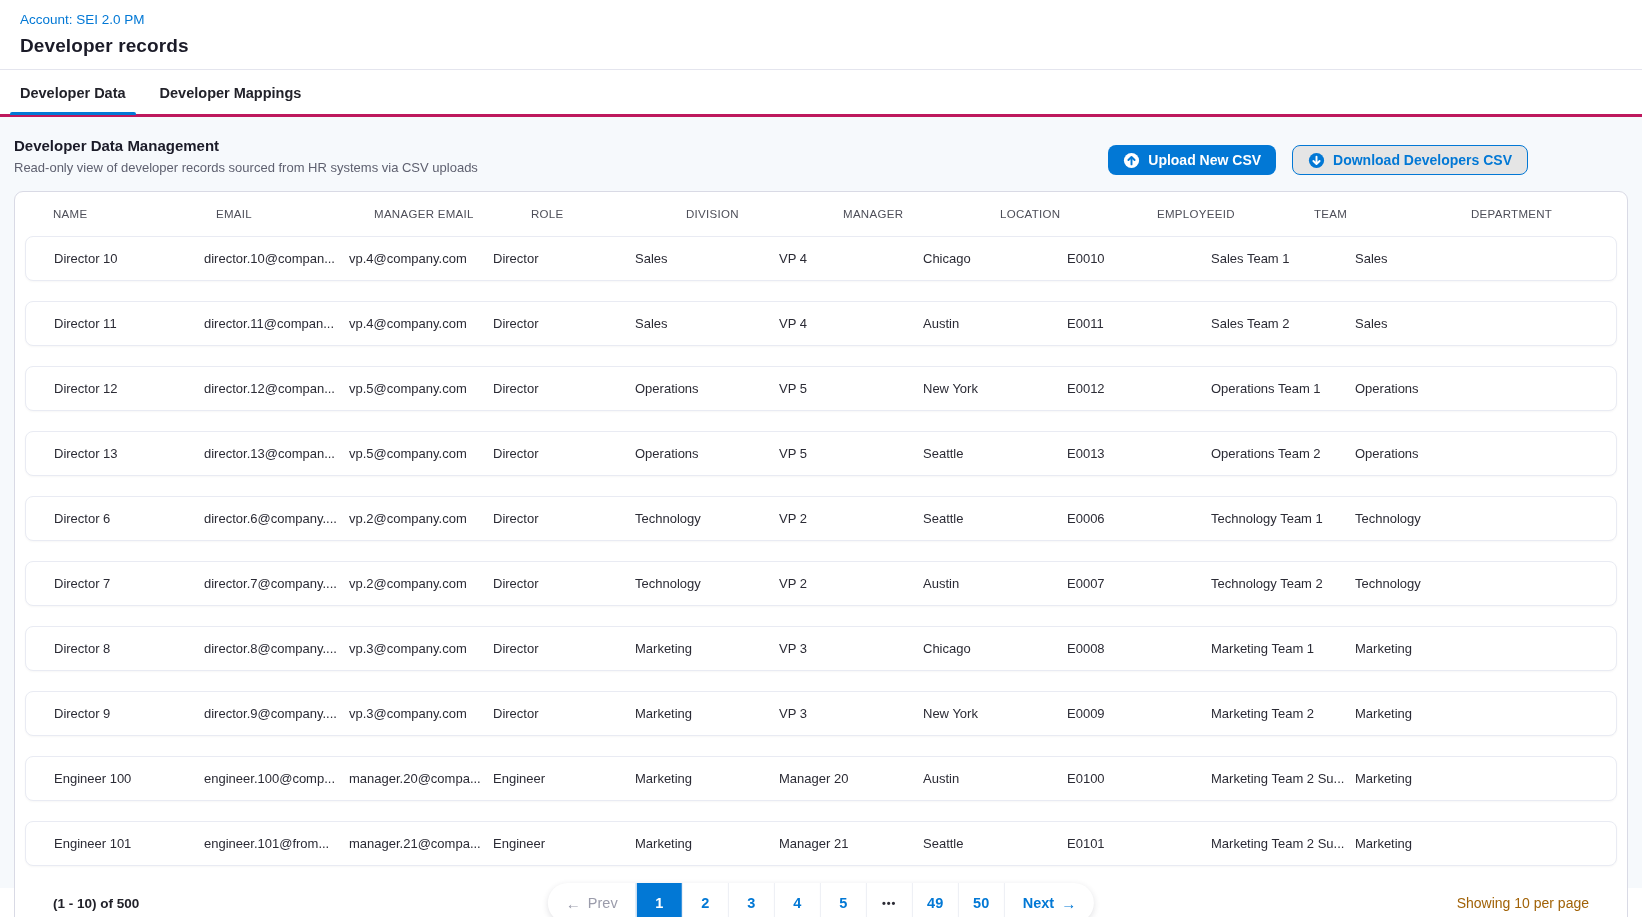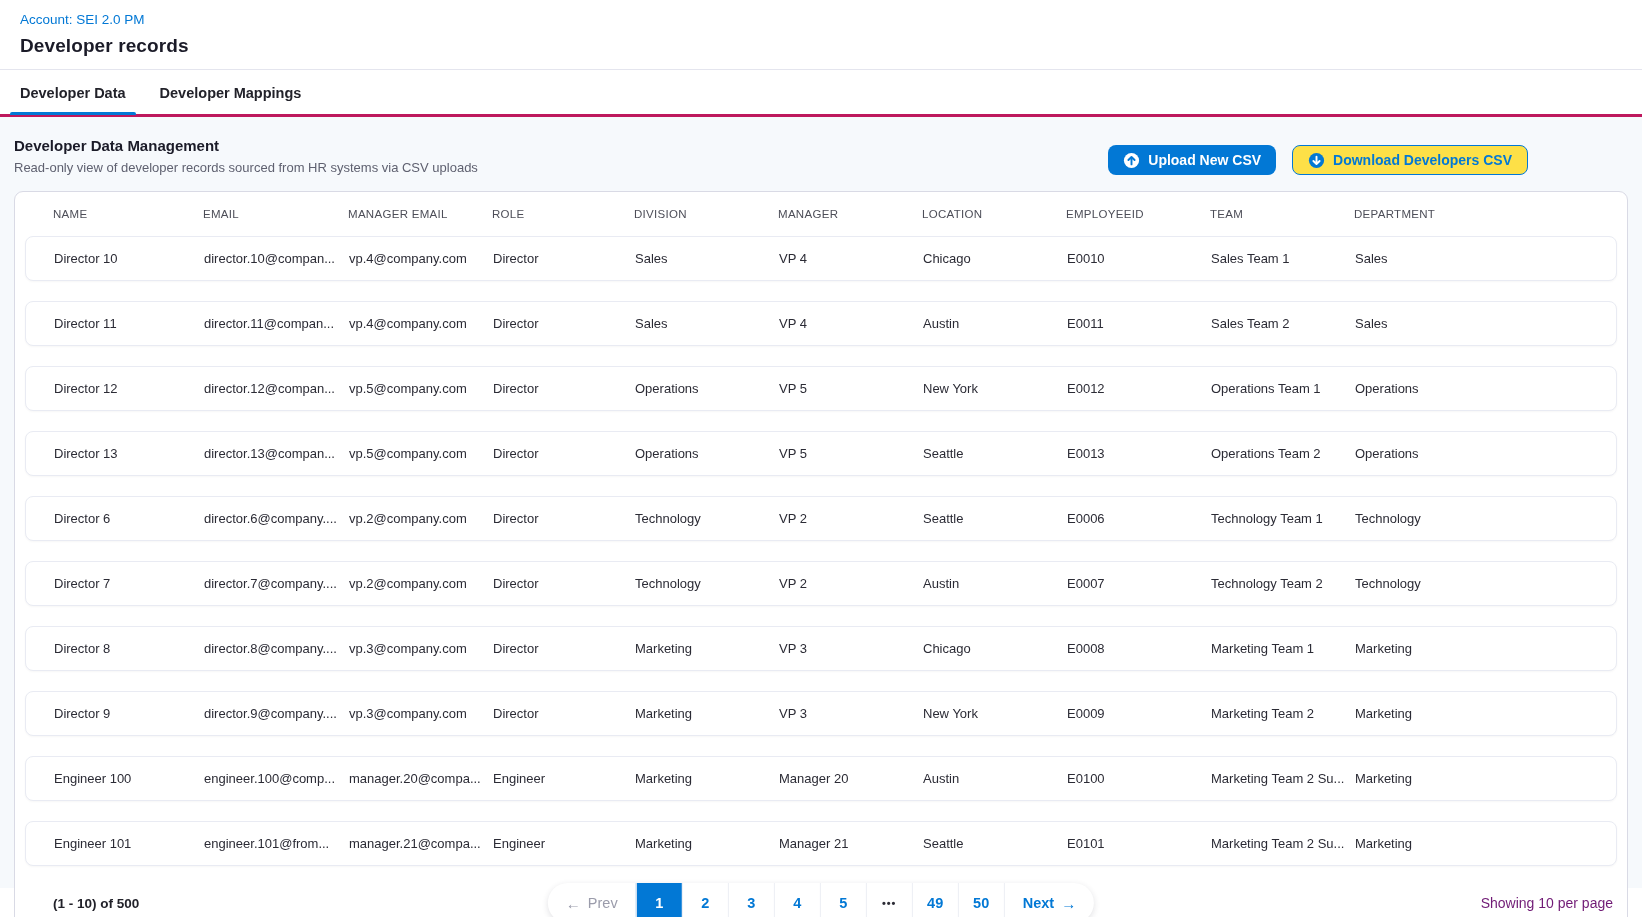--- a/index.html
+++ b/index.html
@@ -26,36 +26,36 @@
 
   
   .content{background:var(--content-bg);height:771px;padding:20px 14px 0 14px;}
   .section-head{display:flex;justify-content:space-between;align-items:flex-start;padding:0 0 0 0;}
   .section-titles{padding-left:0;}
   .section-title{font-size:15px;font-weight:700;color:#1b1b28;}
   .section-subtitle{font-size:13px;color:#5f6170;margin-top:6px;}
   .section-actions{display:flex;gap:16px;padding-right:100px;margin-top:8px;}
   .btn{display:inline-flex;align-items:center;gap:8px;height:30px;padding:0 15px;border-radius:8px;font-size:14px;font-weight:700;cursor:pointer;border:none;font-family:inherit;white-space:nowrap;}
   .btn-primary{background:var(--accent);color:#fff;}
-  .btn-outline{background:#fde047;color:var(--accent);border:1.5px solid var(--accent);}
+  .btn-outline{background:#e5e5e5;color:var(--accent);border:1.5px solid var(--accent);}
   .btn svg{display:block;}
 
   
   .table-card{background:#fff;border:1px solid var(--card-border);border-radius:9px;margin-top:16px;padding:0 0 4px 0;}
   .tgrid{display:grid;grid-template-columns:150px 145px 144px 142px 144px 144px 144px 144px 144px auto;align-items:center;}
-  .thead{height:44px;padding:0 14px 0 38px;color:#4d4e58;font-size:11.5px;font-weight:500;letter-spacing:.3px;}
+  .thead{height:44px;padding:0 14px 0 38px;color:#4d4e58;font-size:11.5px;font-weight:500;letter-spacing:.3px;gap:13px;}
   .thead span{white-space:nowrap;overflow:hidden;}
   .rows{padding:0 10px;display:flex;flex-direction:column;gap:20px;}
   .trow{height:45px;background:#fff;border:1px solid var(--row-border);border-radius:8px;box-shadow:0 1px 2px rgba(40,41,61,.04);padding:0 4px 0 28px;font-size:13px;color:#2b2b35;}
   .trow span{white-space:nowrap;overflow:hidden;padding-right:10px;}
 
   
   .pager-bar{position:relative;height:74px;display:flex;align-items:center;}
   .range-text{font-size:13.5px;font-weight:600;color:#22222a;margin-left:38px;}
-  .per-page{position:absolute;right:14px;font-size:14px;color:#701a75;text-align:right;}
+  .per-page{position:absolute;right:38px;font-size:14px;color:#a16207;text-align:right;}
   .pager{position:absolute;left:50%;transform:translateX(-50%);display:flex;align-items:stretch;height:40px;background:#fff;border-radius:21px;box-shadow:0 2px 6px rgba(40,41,61,.14);overflow:hidden;}
   .pg-item{display:flex;align-items:center;justify-content:center;min-width:46px;font-size:14.5px;font-weight:600;color:var(--accent);cursor:pointer;border-left:1px solid #eceef4;}
   .pg-item:first-child{border-left:none;}
   .pg-prev{color:#9b9cab;padding:0 18px;gap:7px;font-weight:500;}
   .pg-next{padding:0 18px;gap:7px;}
   .pg-item.active{background:var(--accent);color:#fff;}
   .pg-dots{color:#2b2b35;letter-spacing:1px;font-size:11px;cursor:default;}
   .arrow{font-size:15px;line-height:1;}
 </style>
 </head>

